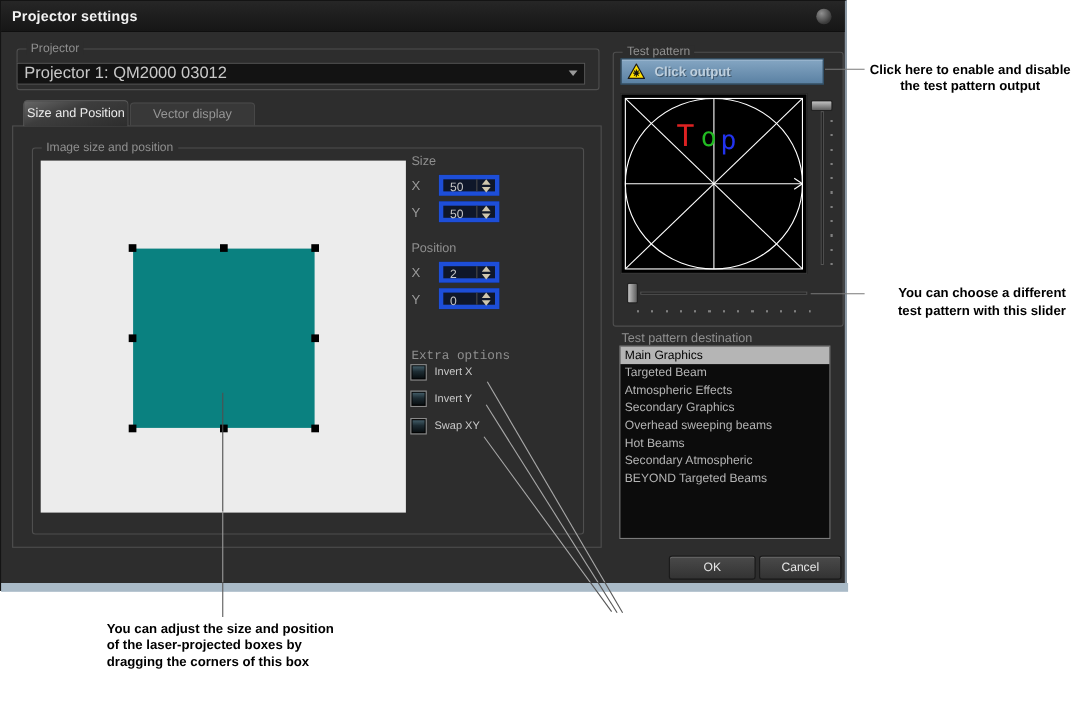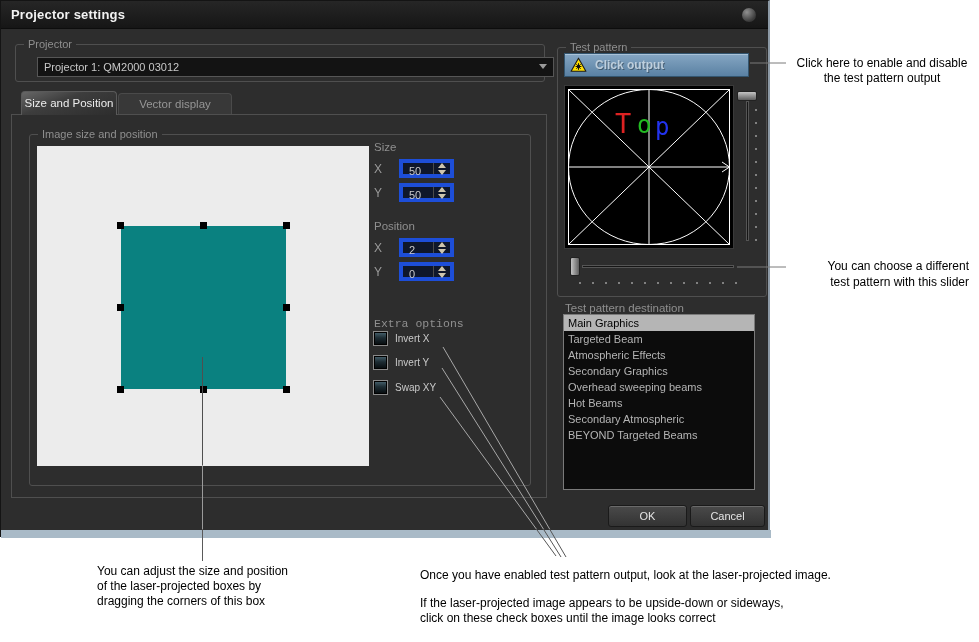--- a/index.html
+++ b/index.html
@@ -18,23 +18,23 @@
   .title-orb { position:absolute; right:12px; top:7px; width:14px; height:14px; border-radius:50%;
                background:radial-gradient(circle at 35% 30%, #909090, #3a3a3a 70%); }
   .bottom-strip { position:absolute; left:0; top:529px; width:770px; height:8px; background:#a9bac7; }
 
   
   .group { position:absolute; border:1px solid #4f4f4f; border-radius:3px; }
   .group > .glabel { position:absolute; top:-7px; left:8px; padding:0 4px; background:#2d2d2d;
                      color:#8f8f8f; font-size:11px; white-space:nowrap; }
 
   
-  .dropdown { position:absolute; left:36px; top:56px; width:517px; height:20px;
+  .dropdown { position:absolute; left:14px; top:56px; width:517px; height:20px;
               background:#131313; border:1px solid #565656; color:#c8c8c8;
-              font-size:11px; line-height:18px; padding-left:6px; }
+              font-size:15px; line-height:18px; padding-left:6px; }
   .dropdown .arrow { position:absolute; right:6px; top:6px; width:0; height:0;
                      border-left:4px solid transparent; border-right:4px solid transparent;
                      border-top:5px solid #9a9a9a; }
 
   
   .tab { position:absolute; font-size:11.5px; text-align:center;
          border:1px solid #5a5a5a; border-bottom:none; border-radius:4px 4px 0 0; }
   .tab.active { left:20px; top:90px; width:96px; height:24px; line-height:23px; z-index:3;
                 color:#ececec; background:linear-gradient(160deg,#676767 0%,#3d3d3d 40%,#2d2d2d 100%); }
   .tab.inactive { left:117px; top:92px; width:114px; height:22px; line-height:21px; z-index:1;
@@ -100,21 +100,21 @@
   .listbox .item { height:16px; line-height:16px; padding-left:4px; font-size:11px; color:#b4b4b4;
                    white-space:nowrap; overflow:hidden; }
   .listbox .item.selected { background:#b5b5b5; color:#000; }
 
   
   .btn { position:absolute; top:504px; height:22px; background:linear-gradient(#4a4a4a,#333333);
          border:1px solid #1a1a1a; box-shadow:inset 0 1px 0 #6a6a6a; border-radius:3px;
          color:#e5e5e5; font-size:11px; text-align:center; line-height:20px; z-index:5; }
 
   
-  .ann { position:absolute; color:#000; font-size:12px; line-height:15px; }
+  .ann { position:absolute; color:#000; font-size:12px; line-height:15px;font-weight:bold; }
   .ann.center { text-align:center; }
   #lines { position:absolute; left:0; top:0; width:979px; height:642px; pointer-events:none; z-index:40; }
 </style>
 </head>
 <body>
 
 <div id="stage">
 
   <div class="dialog">
 
@@ -276,25 +276,20 @@
     <div>You can choose a different</div>
     <div>test pattern with this slider</div>
   </div>
 
   <div class="ann" style="left:97px; top:564px; width:240px;">
     <div>You can adjust the size and position</div>
     <div>of the laser-projected boxes by</div>
     <div>dragging the corners of this box</div>
   </div>
 
-  <div class="ann" style="left:420px; top:568px; width:470px;">
-    <div>Once you have enabled test pattern output, look at the laser-projected image.</div>
-    <div style="margin-top:13px;">If the laser-projected image appears to be upside-down or sideways,</div>
-    <div>click on these check boxes until the image looks correct</div>
-  </div>
 
   <svg id="lines">
     <defs>
       <clipPath id="clip-upper">
           <rect x="0" y="0" width="770" height="529"></rect>
         </clipPath>
       <clipPath id="clip-lower">
           <rect x="0" y="529" width="979" height="113"></rect>
         </clipPath>
     </defs>

